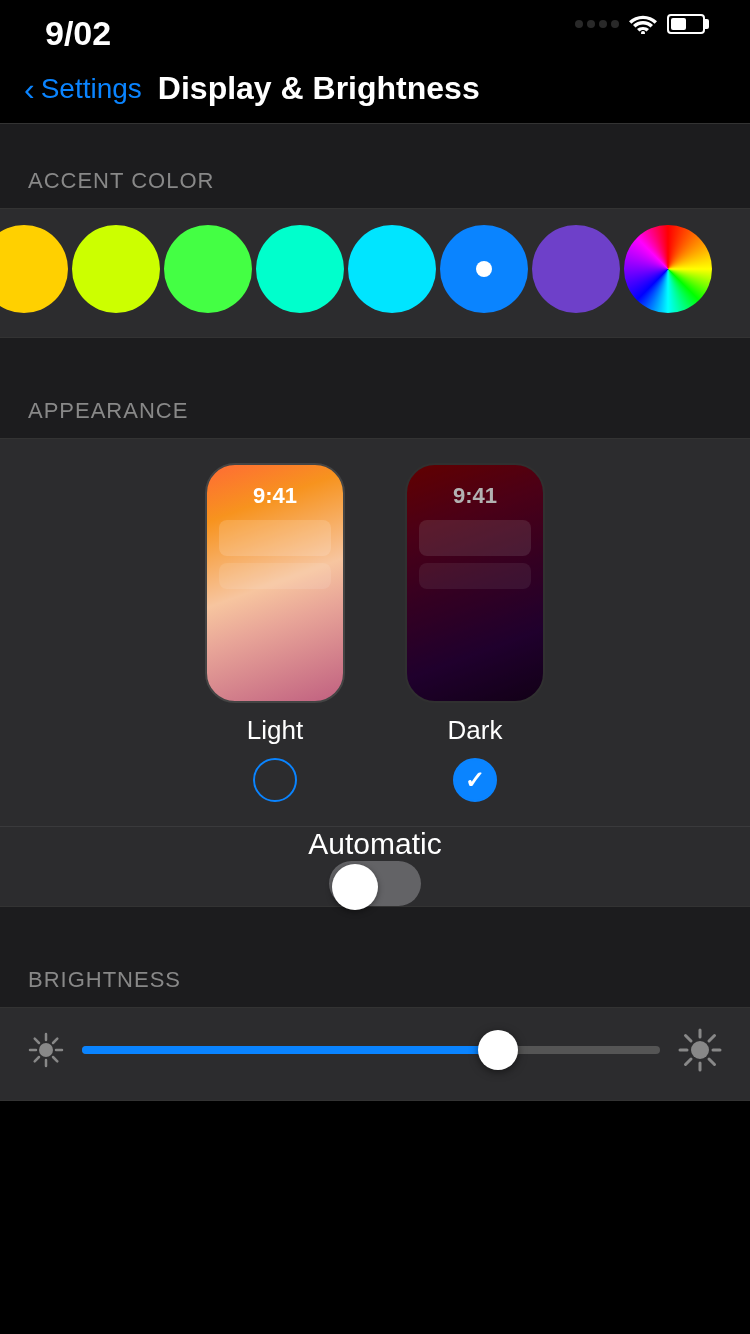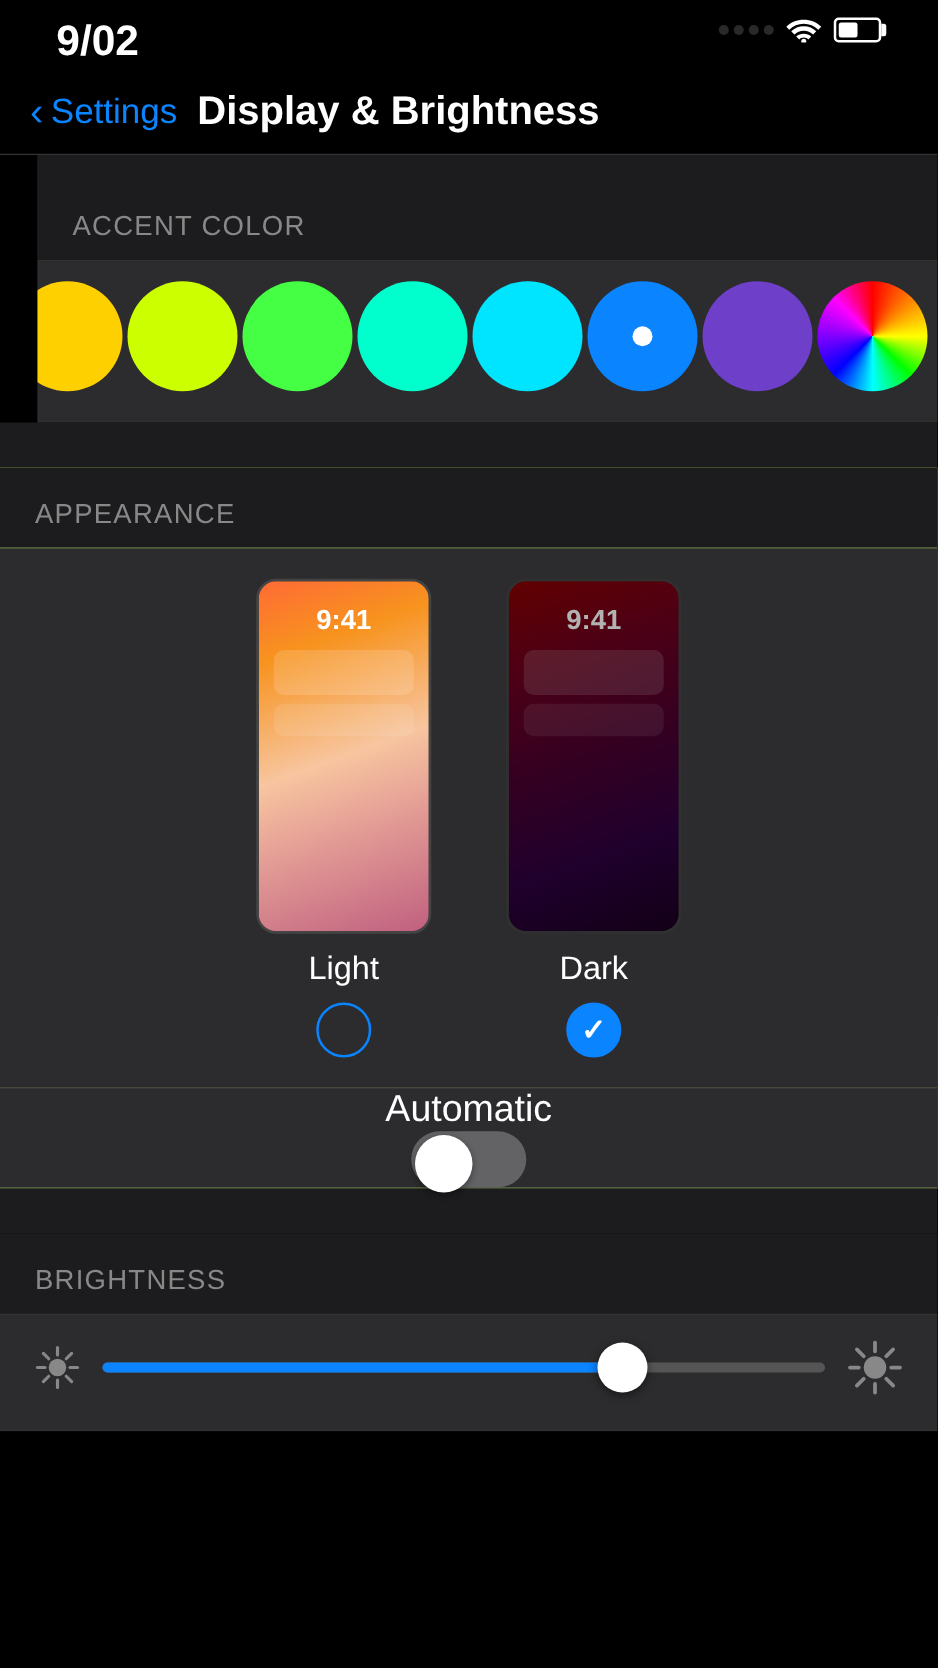--- a/index.html
+++ b/index.html
@@ -130,21 +130,20 @@
       color: #888;
       font-weight: 500;
       letter-spacing: 1px;
       background: #1c1c1e;
     }
 
     
     .accent-section {
       background: #1c1c1e;
       padding-bottom: 0;
-      margin-left: 30px;
     }
 
     .accent-colors-row {
       display: flex;
       align-items: center;
       overflow-x: auto;
       padding: 16px 0 24px 0;
       gap: 0;
       scrollbar-width: none;
       background: #2c2c2e;
@@ -196,21 +195,21 @@
     }
 
     
     .section-gap {
       height: 36px;
       background: #1c1c1e;
     }
 
     
     .appearance-section {
-      background: #bef264;
+      background: #fef9c3;
     }
 
     .appearance-options {
       background: #2c2c2e;
       display: flex;
       justify-content: center;
       align-items: flex-start;
       padding: 24px 0 24px;
       gap: 60px;
     }
@@ -218,22 +217,22 @@
     .appearance-option {
       display: flex;
       flex-direction: column;
       align-items: center;
       cursor: pointer;
       gap: 12px;
     }
 
     .phone-preview {
       width: 140px;
-      height: 284px;
-      border-radius: 16px;
+      height: 240px;
+      border-radius: 30px;
       overflow: hidden;
       position: relative;
       border: 2px solid #444;
     }
 
     .phone-preview-light {
       background: linear-gradient(160deg, #ff6b35 0%, #f7931e 20%, #f7c59f 50%, #e8a598 65%, #c06080 100%);
     }
 
     .phone-preview-dark {

